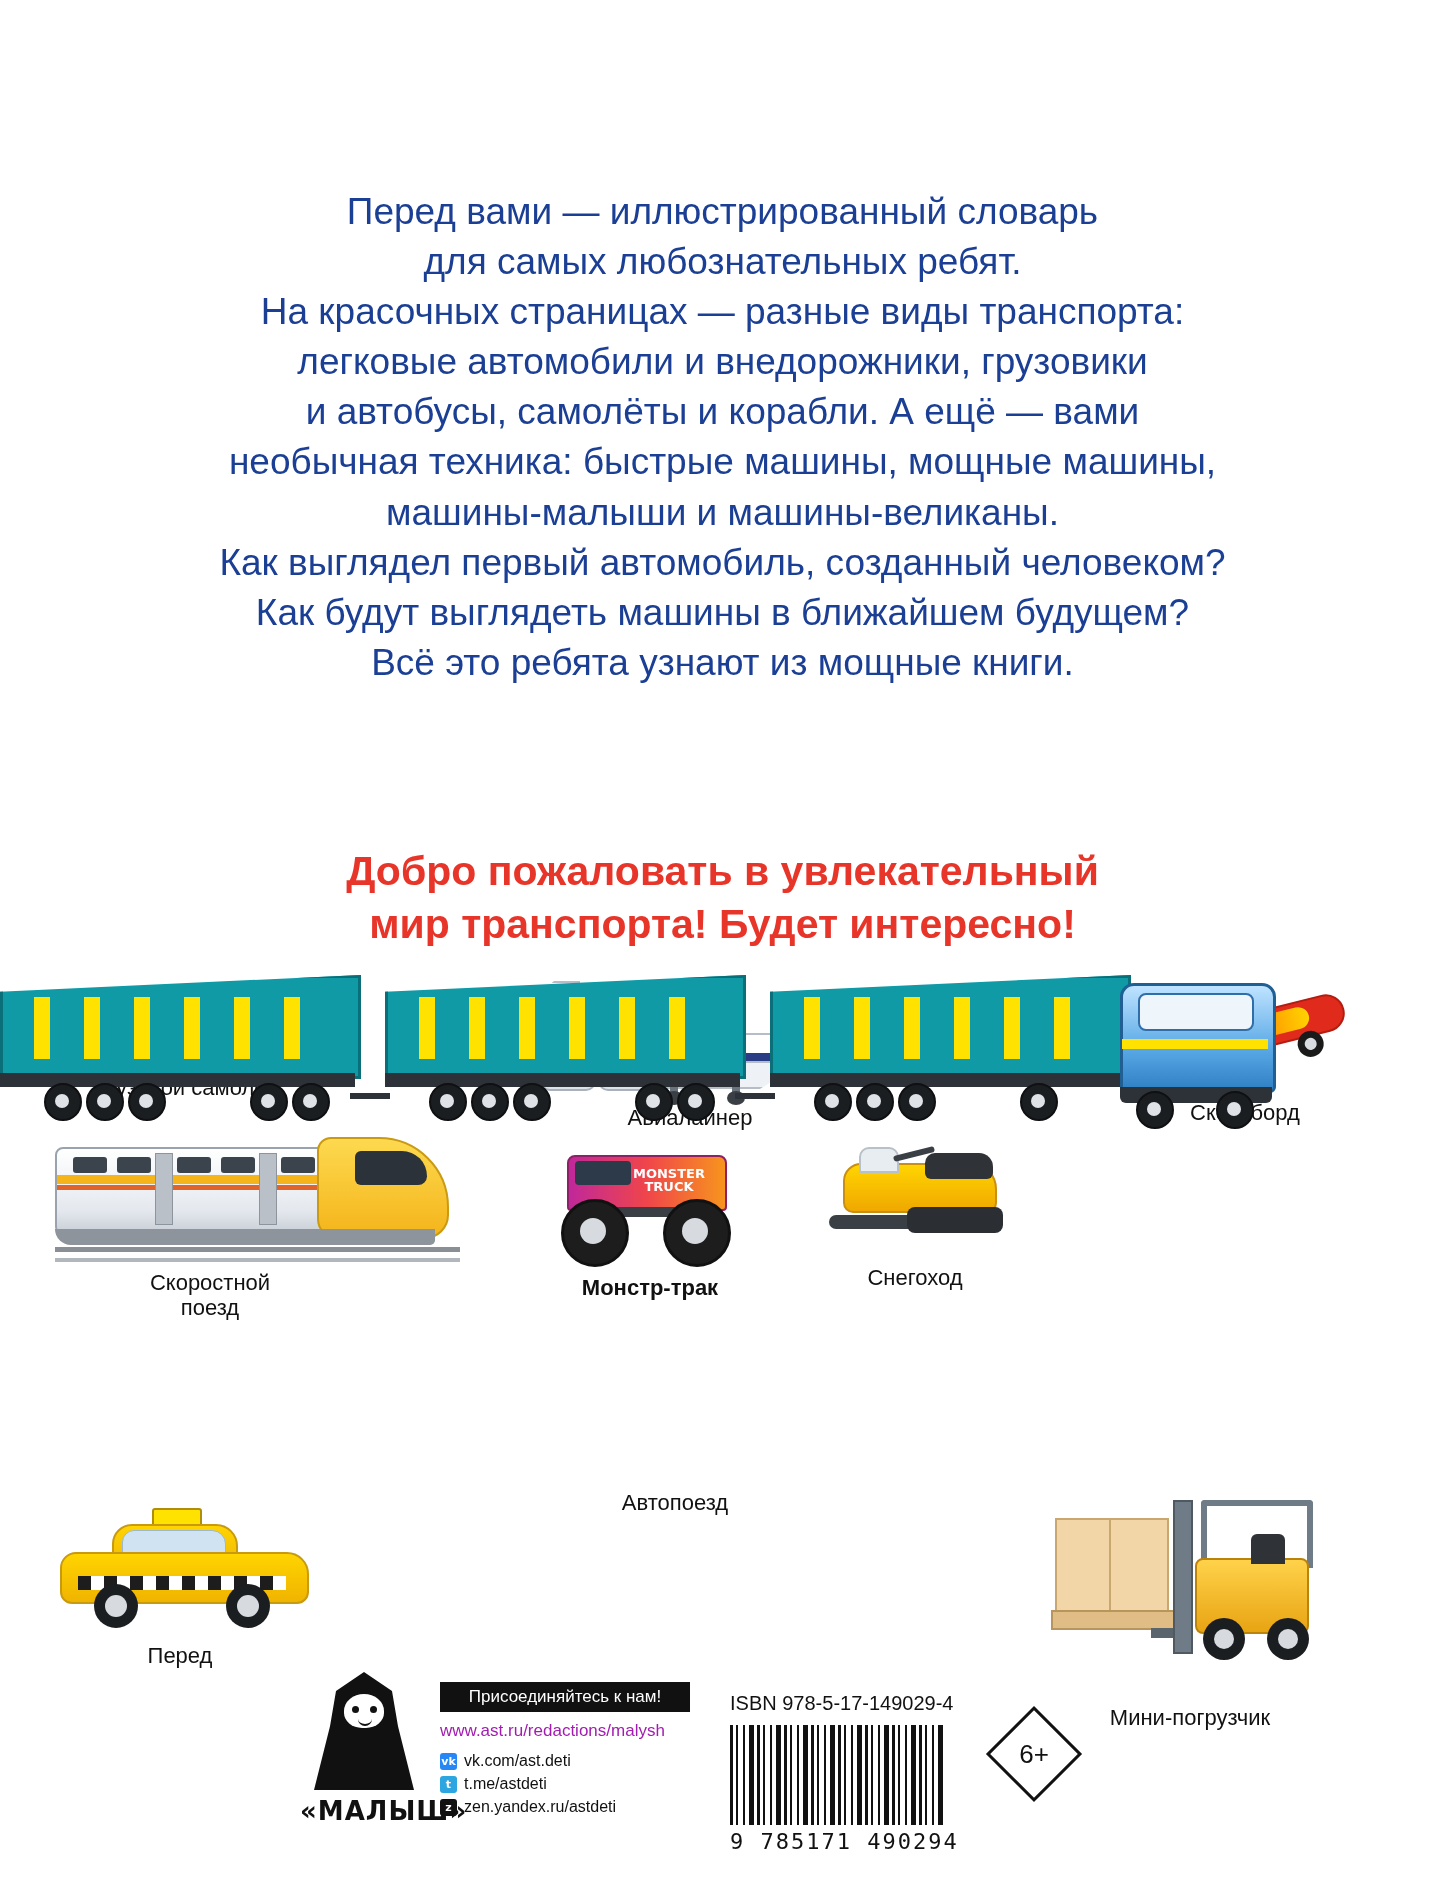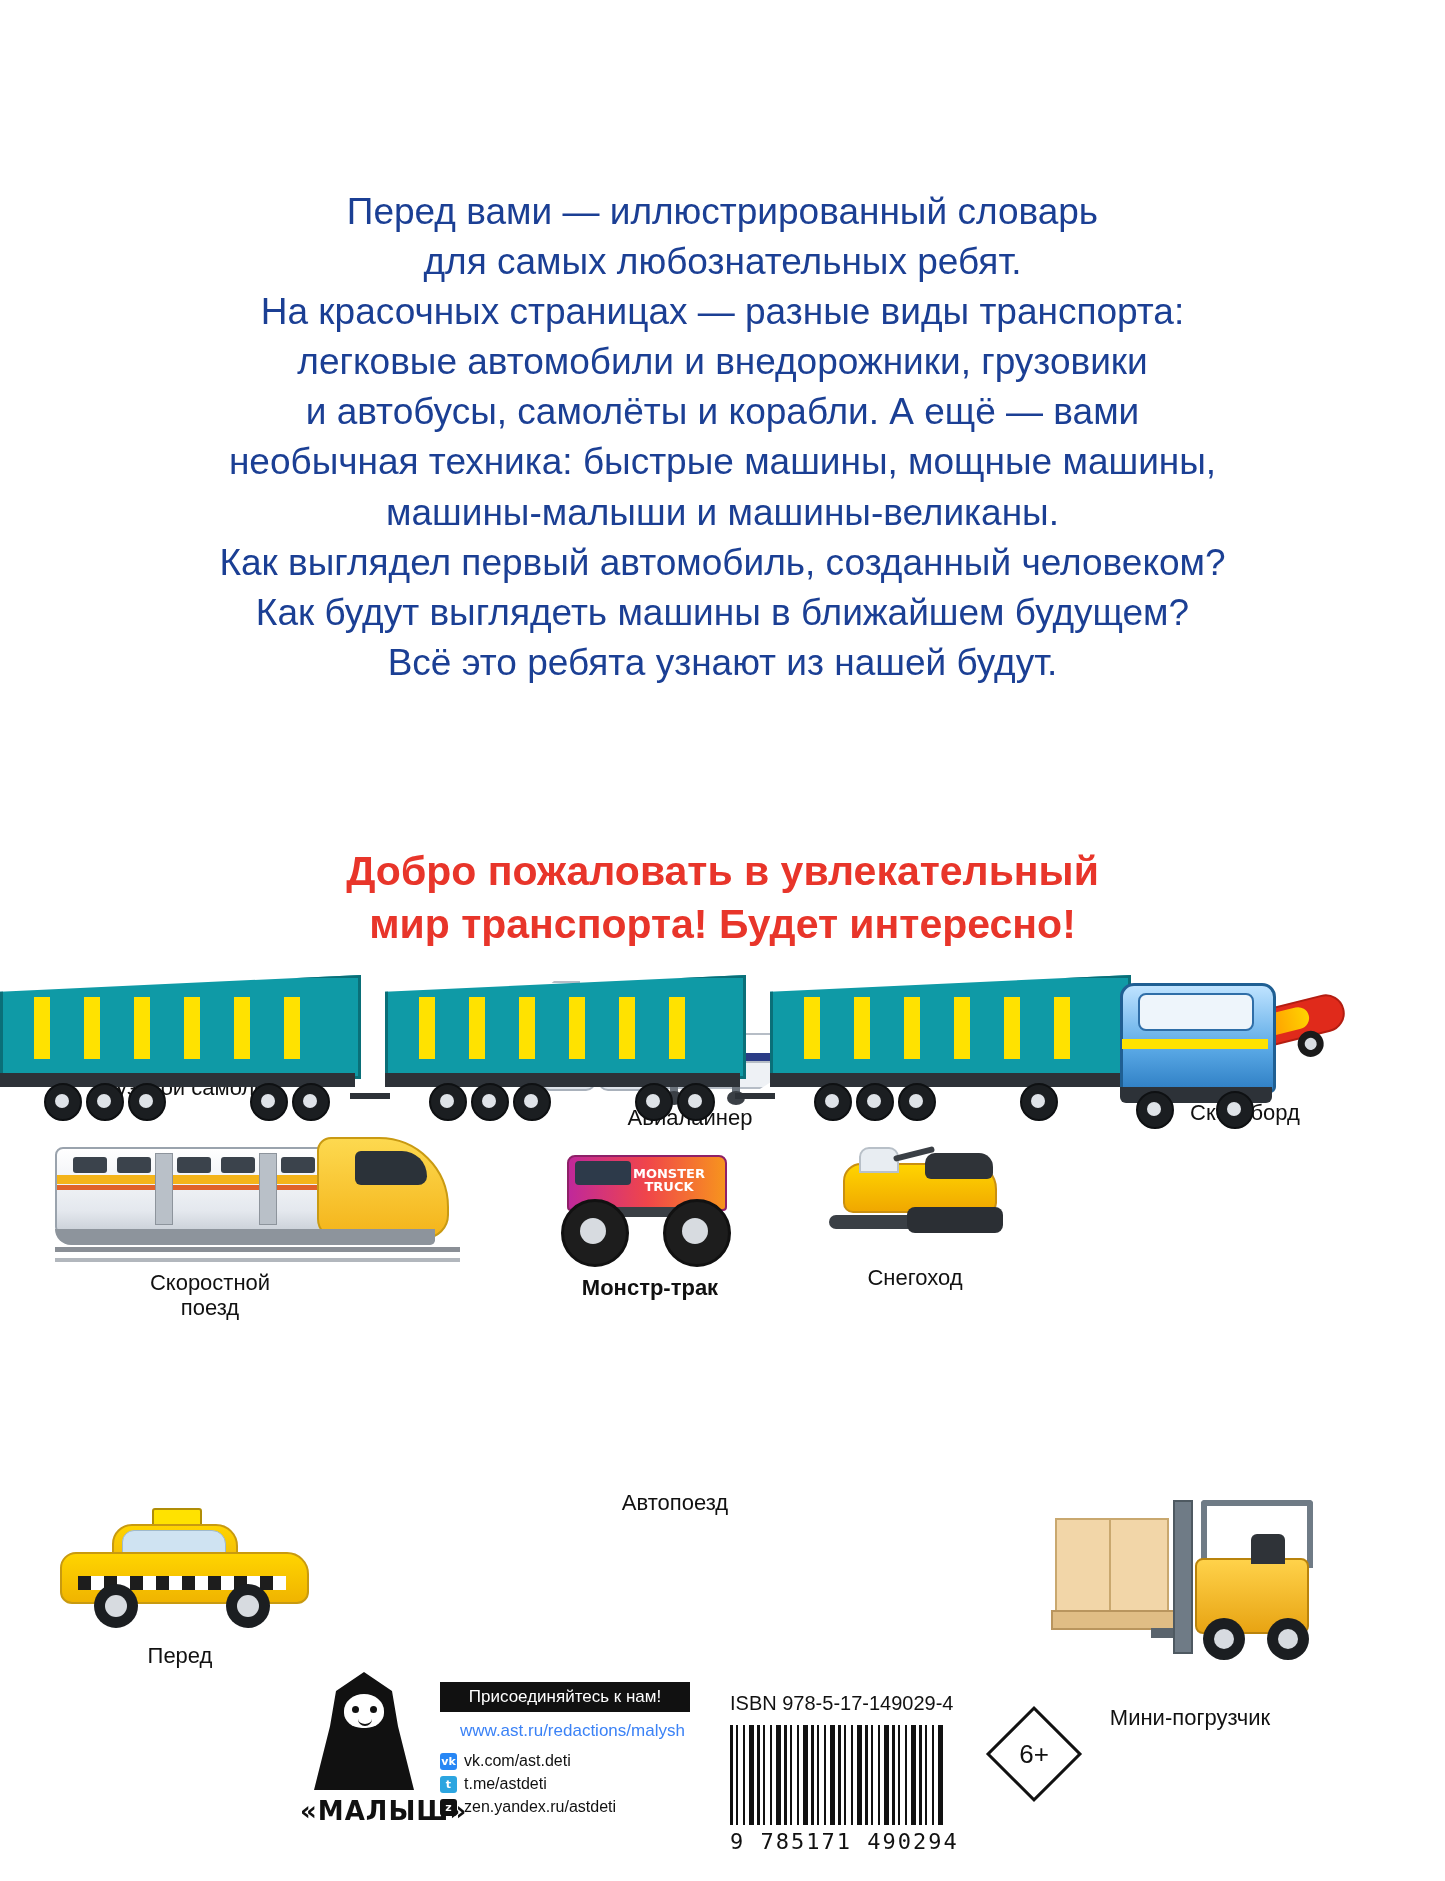--- a/index.html
+++ b/index.html
@@ -423,21 +423,21 @@
     position: absolute; left: 0; top: 124px; width: 130px; text-align: center;
     font-weight: bold; font-size: 26px; color: #111; letter-spacing: 1px;
     font-family: "DejaVu Sans", sans-serif;
   }
 
   .join { position: absolute; left: 440px; top: 22px; width: 250px; }
   .join-bar {
     background: #111; color: #fff; font-size: 17px; text-align: center;
     padding: 5px 6px; font-family: "Liberation Sans", sans-serif;
   }
-  .join-url { font-size: 17px; color: #3b82f6; margin-top: 9px; margin-left: 20px; }
+  .join-url { font-size: 17px; color: #a21caf; margin-top: 9px; }
   .social { margin-top: 11px; }
   .social-row {
     display: flex; align-items: center; gap: 7px; margin-bottom: 5px;
     font-size: 16px; color: #111;
   }
   .sq {
     width: 17px; height: 17px; border-radius: 3px; background: #2787f5;
     color: #fff; font-size: 11px; font-weight: bold;
     display: flex; align-items: center; justify-content: center;
     font-family: "DejaVu Sans", sans-serif;
@@ -478,21 +478,21 @@
   <div class="blurb">
     <p>Перед вами — иллюстрированный словарь</p>
     <p>для самых любознательных ребят.</p>
     <p>На красочных страницах — разные виды транспорта:</p>
     <p>легковые автомобили и внедорожники, грузовики</p>
     <p>и автобусы, самолёты и корабли. А ещё — вами</p>
     <p>необычная техника: быстрые машины, мощные машины,</p>
     <p>машины-малыши и машины-великаны.</p>
     <p>Как выглядел первый автомобиль, созданный человеком?</p>
     <p>Как будут выглядеть машины в ближайшем будущем?</p>
-    <p>Всё это ребята узнают из нашей будут.</p>
+    <p>Всё это ребята узнают из мощные книги.</p>
   </div>
 
   <div class="callout">
     <p>Добро пожаловать в увлекательный</p>
     <p>мир транспорта! Будет интересно!</p>
   </div>
 
   <div class="illus">
 
     <div class="item cargo-plane">

